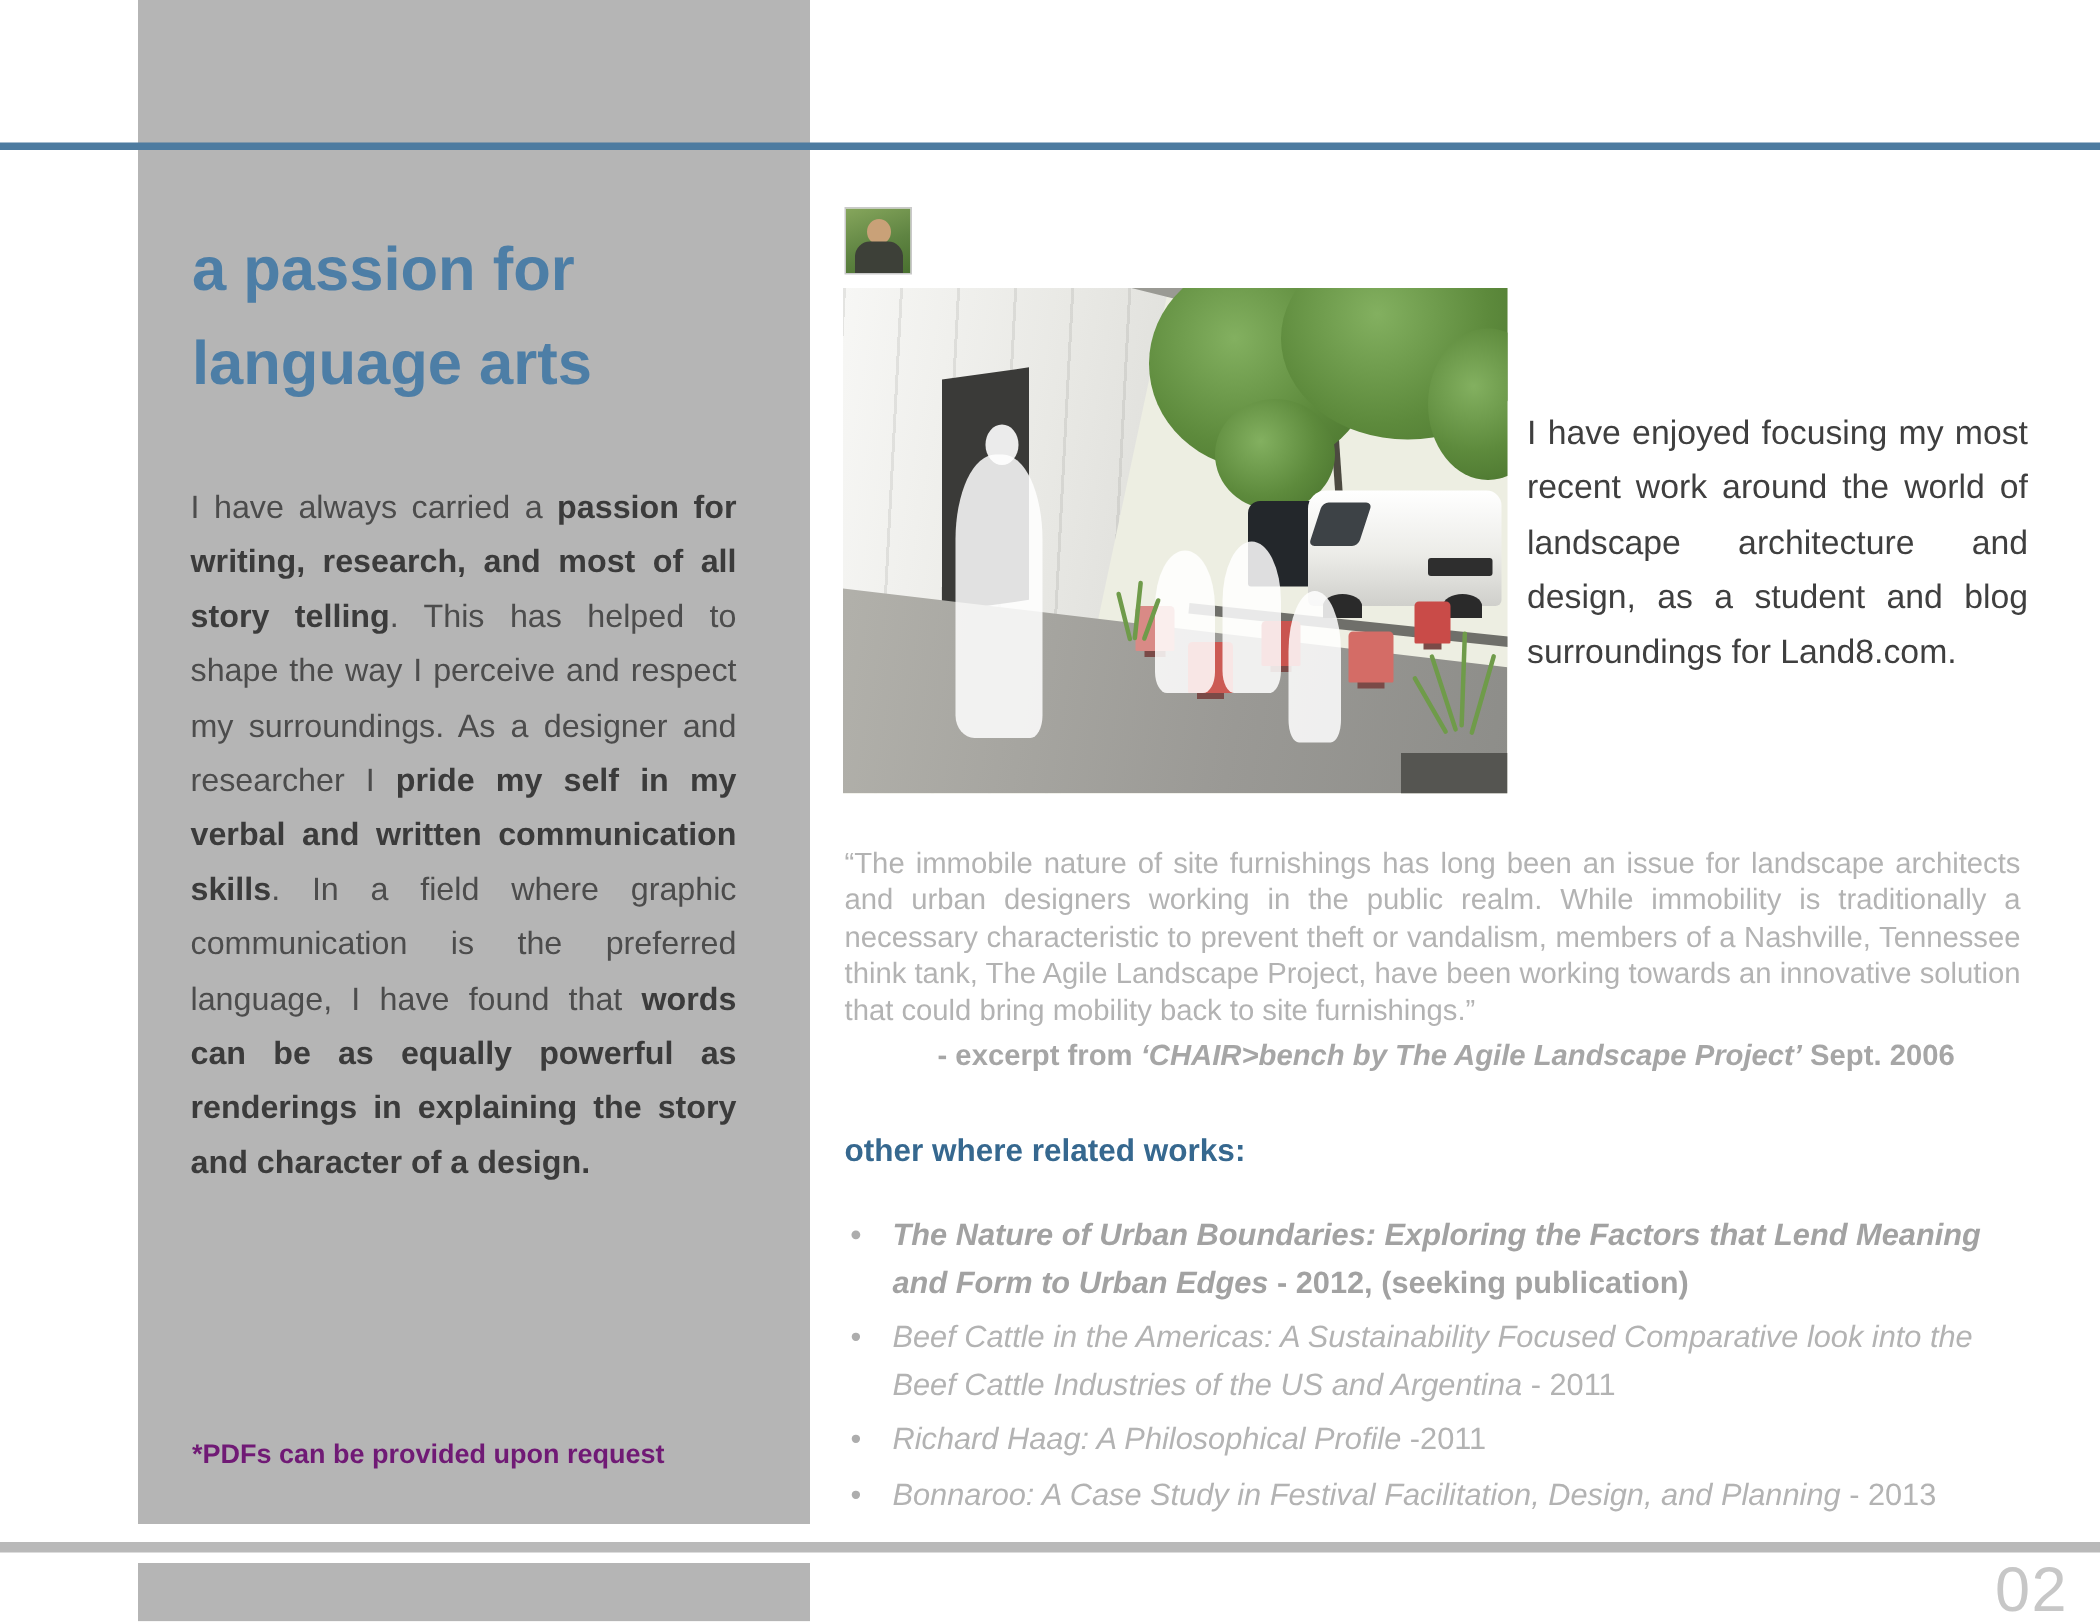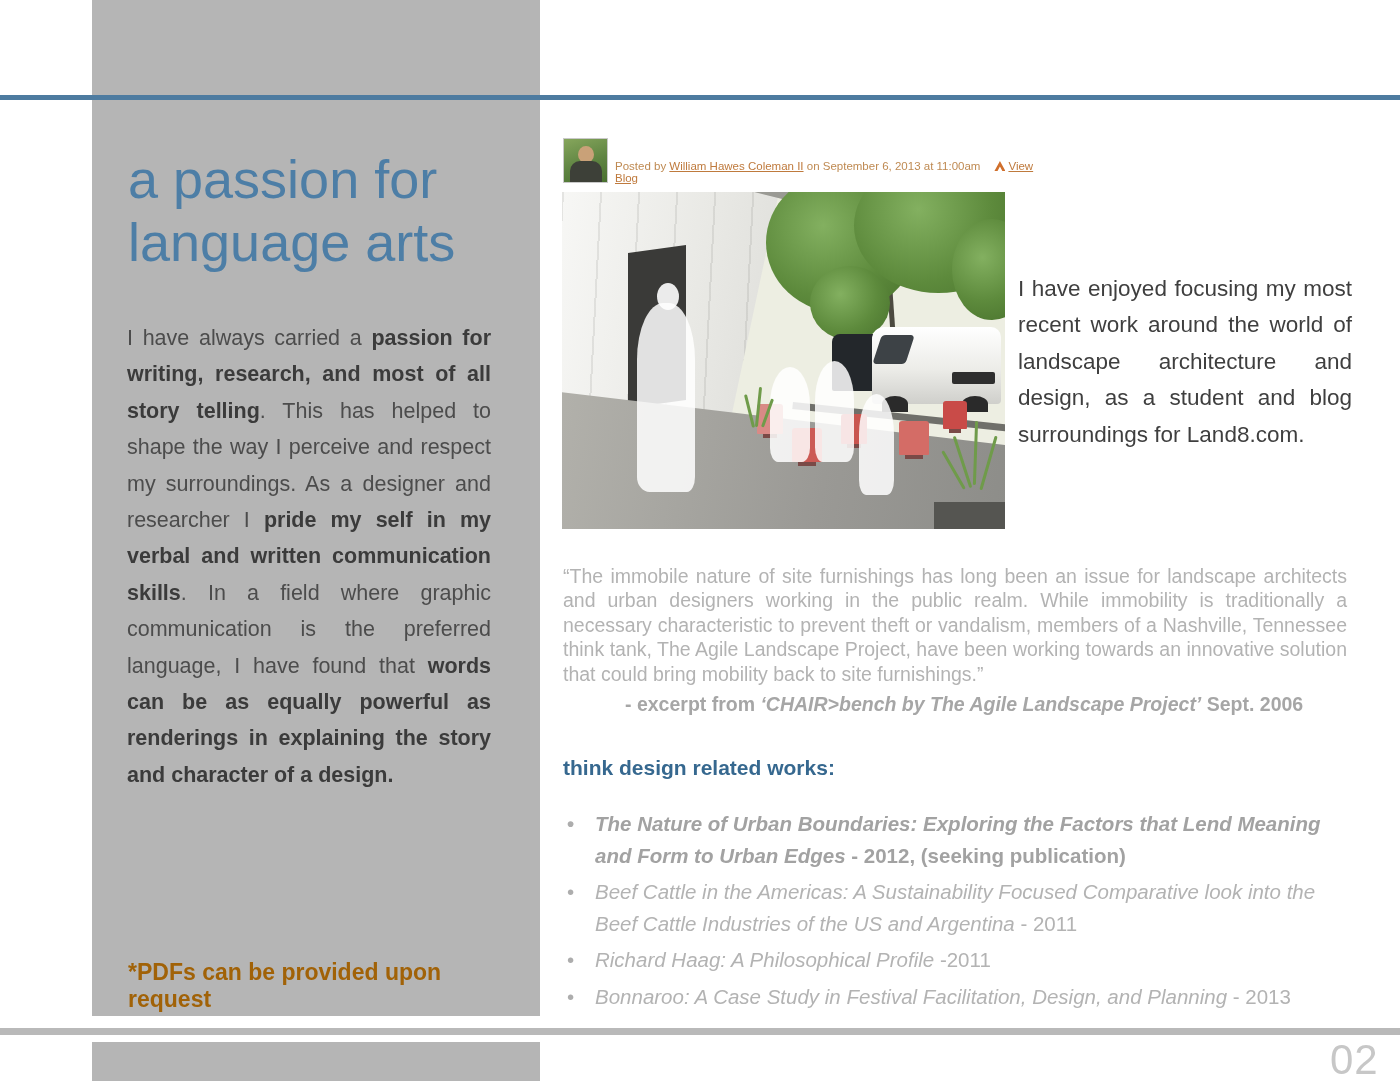--- a/index.html
+++ b/index.html
@@ -8,26 +8,26 @@
   .page { position:relative; width:1400px; height:1081px; background:#fff; overflow:hidden; }
 
   
   .sidebar-bg   { position:absolute; left:92px; top:0; width:448px; height:1016px; background:#b5b5b5; }
   .sidebar-foot { position:absolute; left:92px; top:1042px; width:448px; height:39px; background:#b5b5b5; }
   .rule-top     { position:absolute; left:0; top:95px; width:1400px; height:5px; background:#4d7ba0; }
   .rule-bottom  { position:absolute; left:0; top:1028px; width:1400px; height:7px; background:#b9b9b9; }
   .page-num     { position:absolute; left:1330px; top:1036px; width:60px; font-size:42px; color:#c7c7c7; letter-spacing:1px; }
 
   
-  .side-title { position:absolute; left:128px; top:148px; width:380px; font-size:54px; line-height:63px;
-                color:#4d7ea6; white-space:pre-line; }
+  .side-title { position:absolute; left:128px; top:148px; width:380px; font-size:41px; line-height:63px;
+                color:#4d7ea6; white-space:pre-line;font-weight:bold; }
   .side-copy  { position:absolute; left:127px; top:320px; width:364px; font-size:21.5px; line-height:36.4px;
                 color:#4c4c4c; text-align:justify; }
   .side-copy .b { font-weight:bold; color:#3b3b3b; }
-  .pdf-note   { position:absolute; left:128px; top:959px; width:390px; font-size:23px; font-weight:bold; color:#a16207; }
+  .pdf-note   { position:absolute; left:128px; top:959px; width:390px; font-size:18px; font-weight:bold; color:#701a75; }
 
   
   .avatar { position:absolute; left:563px; top:138px; width:45px; height:45px; border:1px solid #c9c9c9;
             background:linear-gradient(160deg,#86a65c 0%,#5f8442 55%,#49702f 100%); overflow:hidden; }
   .avatar .head  { position:absolute; left:14px; top:7px; width:16px; height:17px; border-radius:50%; background:#c9a178; }
   .avatar .torso { position:absolute; left:6px; top:22px; width:32px; height:24px; border-radius:10px 10px 0 0; background:#3d4038; }
   .blog-title { position:absolute; left:615px; top:135px; width:420px; font-size:17px; font-weight:bold; color:#2f2f2f; }
   .blog-meta  { position:absolute; left:615px; top:160px; width:420px; font-size:11.5px; color:#bf8a52; }
   .blog-meta a { color:#bf7a3d; text-decoration:underline; cursor:pointer; }
   .vb-icon { display:inline-block; width:11px; height:10px; margin:0 3px 0 14px; background:#d06f2c;
@@ -128,23 +128,20 @@
     <span>I have always carried a </span><span class="b">passion for writing, research, and most of all story telling</span><span>. This has helped to shape the way I perceive and respect my surroundings.</span>
     <span>As a designer and researcher I </span><span class="b">pride my self in my verbal and written communication skills</span><span>. In a field where graphic communication is the preferred language, I have found that </span><span class="b">words can be as equally powerful as renderings in explaining the story and character of a design.</span>
   </div>
 
   <div class="pdf-note">*PDFs can be provided upon request</div>
 
   <div class="avatar">
     <div class="head"></div>
     <div class="torso"></div>
   </div>
-  <div class="blog-meta">
-    <span>Posted by </span><a>William Hawes Coleman II</a><span> on September 6, 2013 at 11:00am</span><span class="vb-icon"></span><a>View Blog</a>
-  </div>
 
   <div class="scene">
     <div class="bldg"></div>
     <div class="bldg-panels"></div>
     <div class="eave"></div>
     <div class="door"></div>
     <div class="ground"></div>
     <div class="curb"></div>
     <div class="trunk t1"></div>
     <div class="trunk t2"></div>
@@ -180,21 +177,21 @@
   </div>
 
 
   <div class="intro">I have enjoyed focusing my most recent work around the world of landscape architecture and design, as a student and blog surroundings for Land8.com.</div>
 
   <div class="quote">“The immobile nature of site furnishings has long been an issue for landscape architects and urban designers working in the public realm. While immobility is traditionally a necessary characteristic to prevent theft or vandalism, members of a Nashville, Tennessee think tank, The Agile Landscape Project, have been working towards an innovative solution that could bring mobility back to site furnishings.”</div>
   <div class="quote-attr">
     <span>- excerpt from </span><span class="it">‘CHAIR&gt;bench by The Agile Landscape Project’</span><span> Sept. 2006</span>
   </div>
 
-  <div class="works-head">think design related works:</div>
+  <div class="works-head">other where related works:</div>
   <div class="works">
     <div class="work first">
       <span class="dot">•</span><span>The Nature of Urban Boundaries: Exploring the Factors that Lend Meaning and Form to Urban Edges</span><span class="suffix"> - 2012, (seeking publication)</span>
     </div>
     <div class="work">
       <span class="dot">•</span><span>Beef Cattle in the Americas: A Sustainability Focused Comparative look into the Beef Cattle Industries of the US and Argentina</span><span class="suffix"> - 2011</span>
     </div>
     <div class="work">
       <span class="dot">•</span><span>Richard Haag: A Philosophical Profile</span><span class="suffix"> -2011</span>
     </div>

